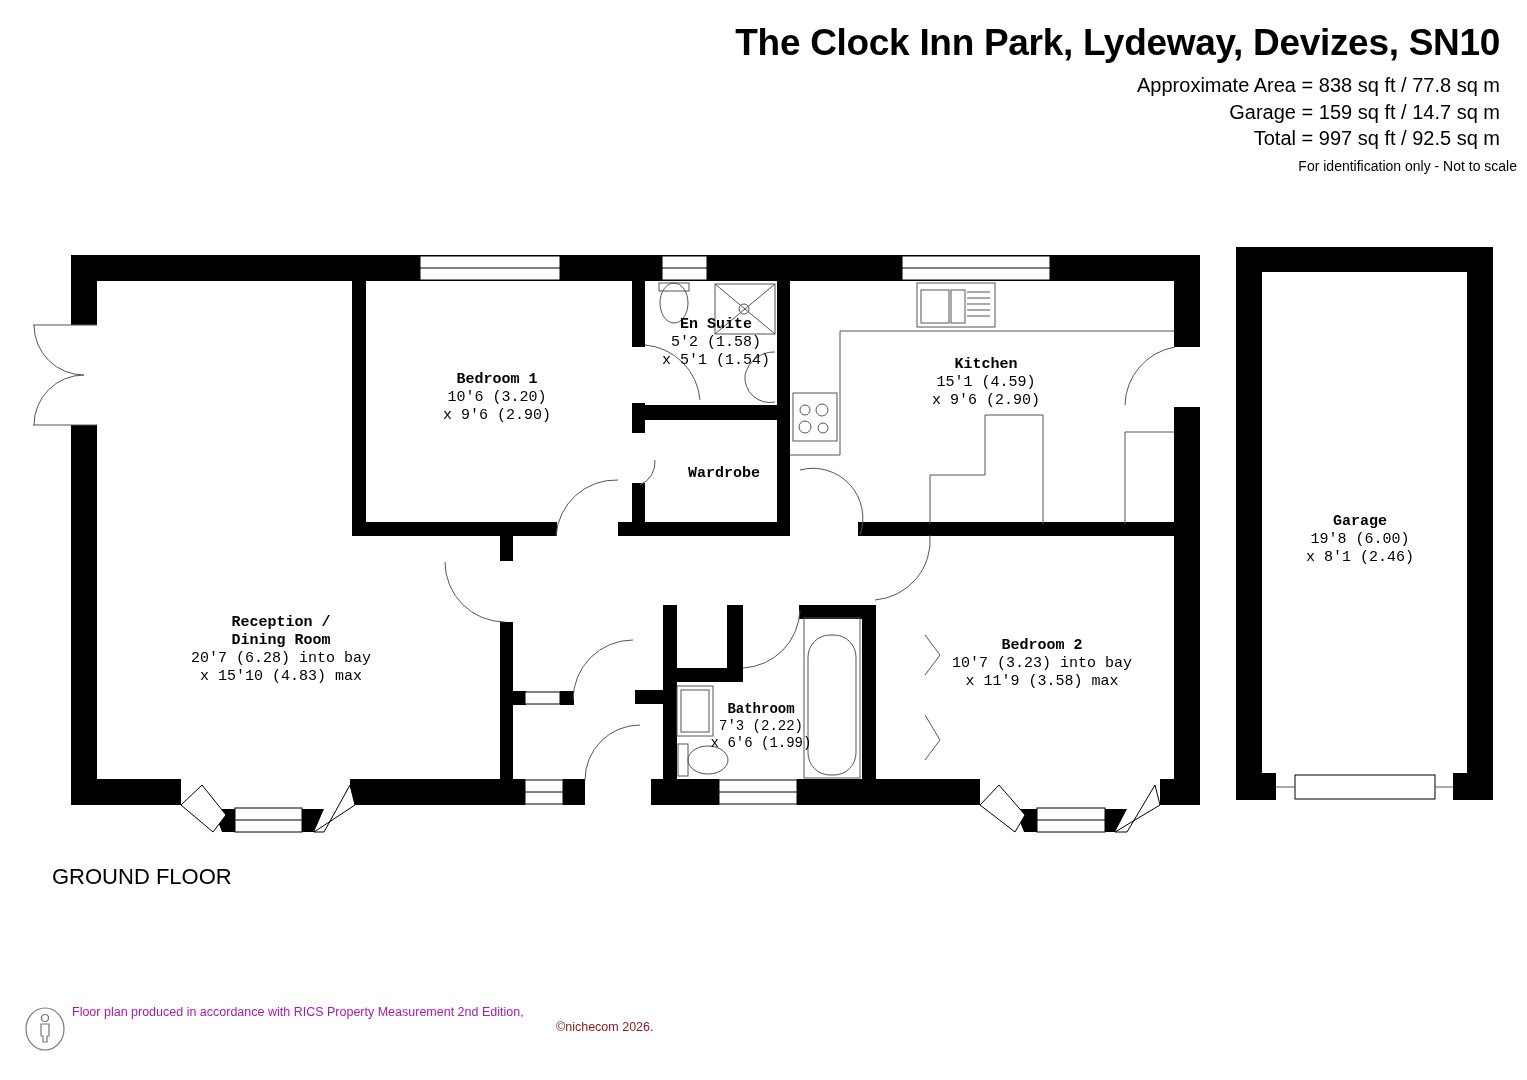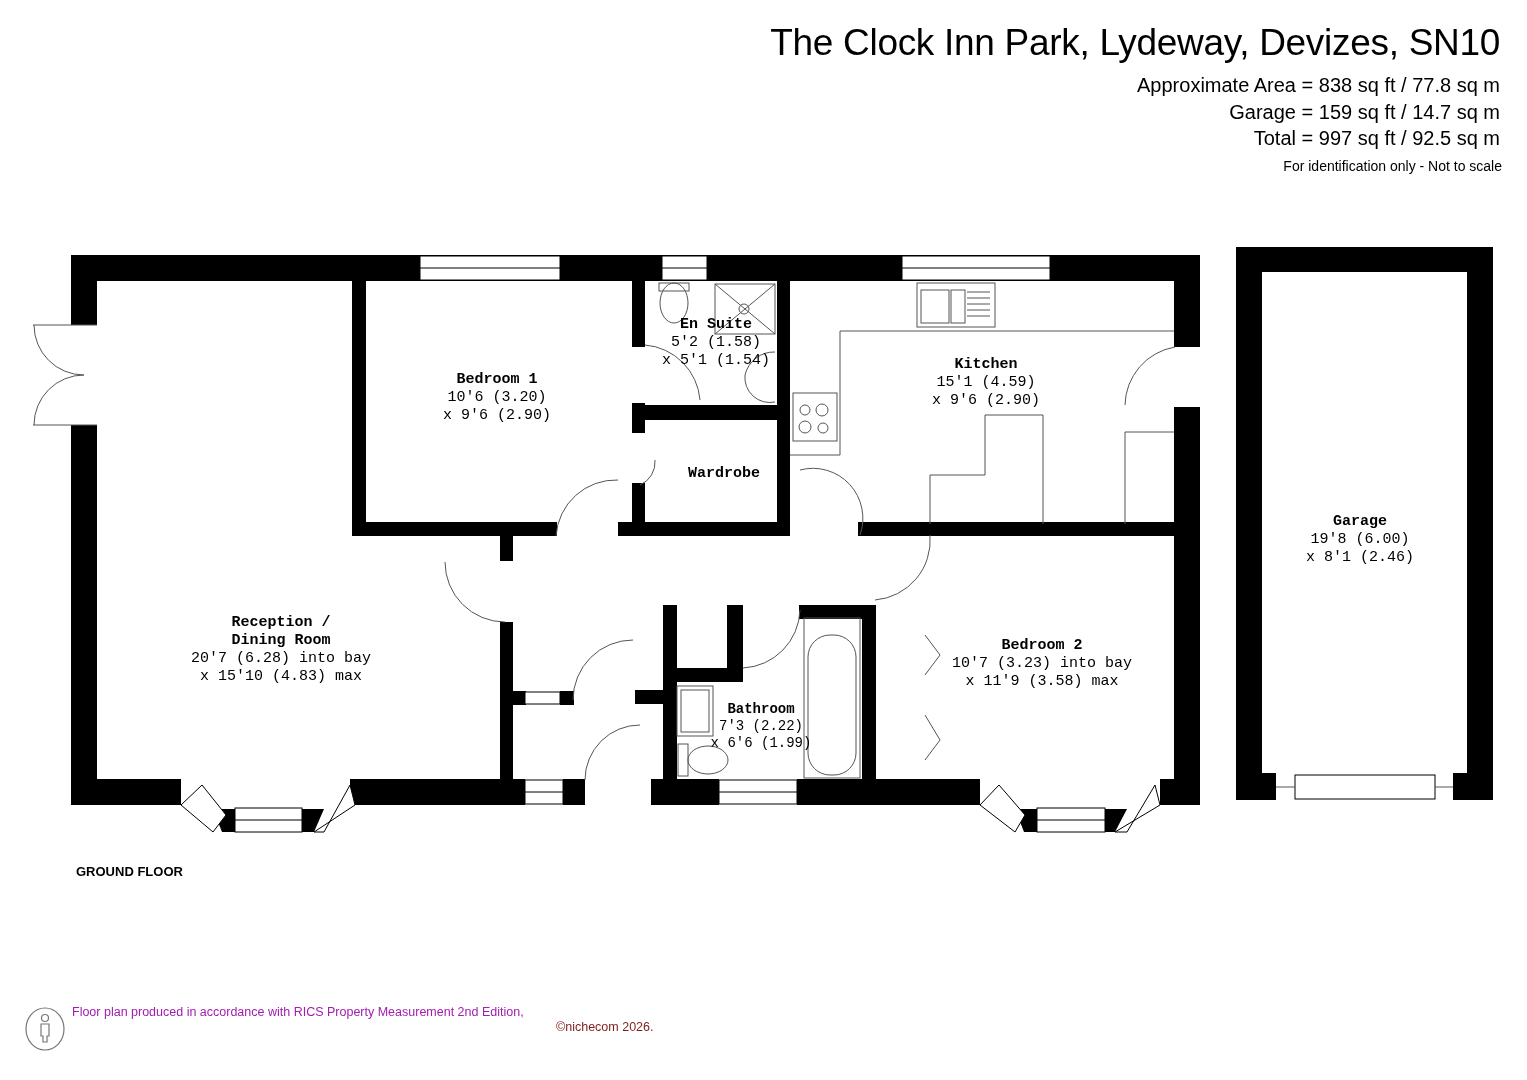--- a/index.html
+++ b/index.html
@@ -1,23 +1,23 @@
 <!DOCTYPE html>
 <html><head>
 <meta charset="utf-8">
 <style>
   html, body { margin:0; padding:0; background:#ffffff; }
   body { width:1527px; height:1080px; position:relative; overflow:hidden; font-family:"Liberation Sans", sans-serif; color:#000; }
-  .title { position:absolute; right:27px; top:22px; font-size:37px; font-weight:normal; letter-spacing:-0.3px; white-space:nowrap; }
+  .title { position:absolute; right:27px; top:22px; font-size:37px; font-weight:bold; letter-spacing:-0.3px; white-space:nowrap; }
   .area-line { position:absolute; right:27px; font-size:20px; white-space:nowrap;margin-left:32px; }
-  .disclaimer { position:absolute; right:25px; top:158px; font-size:14px; white-space:nowrap; }
+  .disclaimer { position:absolute; right:10px; top:158px; font-size:14px; white-space:nowrap; }
   svg.plan { position:absolute; left:0; top:0; }
   .room { position:absolute; text-align:center; font-size:15px; line-height:18px; transform:translateX(-50%); white-space:nowrap;font-family:Liberation Mono, monospace; }
   .room .name { font-weight:bold; }
-  .floor-label { position:absolute; left:76px; top:864px; font-size:13px; font-weight:bold; }
+  .floor-label { position:absolute; left:52px; top:864px; font-size:22px; font-weight:normal; }
   .footer { position:absolute; left:72px; top:1004px; font-size:12.5px; line-height:16.5px; color:#a21caf; }
   .footer-icon { position:absolute; left:24px; top:1006px; }
   .brand { position:absolute; left:556px; top:1020px; font-size:12.5px; color:#7f1d1d; }
 </style>
 </head>
 <body>
 
 <div class="title">The Clock Inn Park, Lydeway, Devizes, SN10</div>
 <div class="area-line" style="top:74px">Approximate Area = 838 sq ft / 77.8 sq m</div>
 <div class="area-line" style="top:101px">Garage = 159 sq ft / 14.7 sq m</div>

